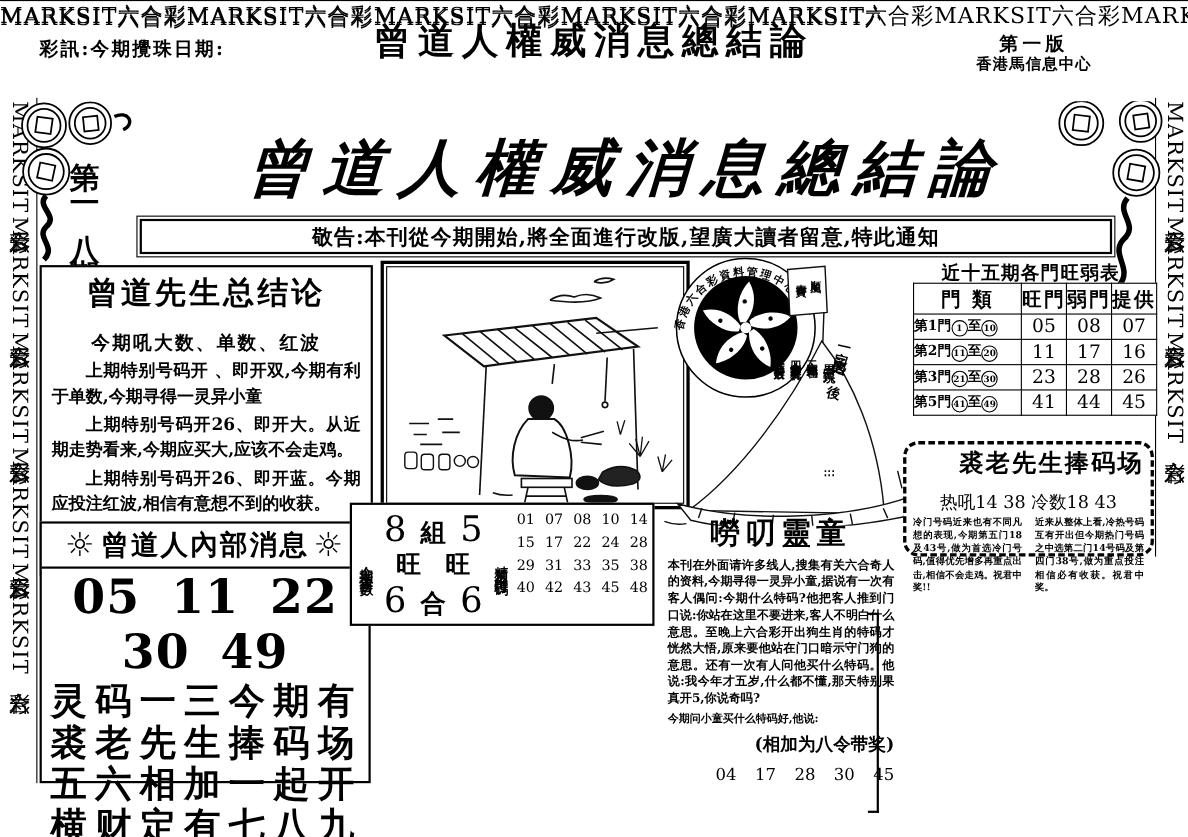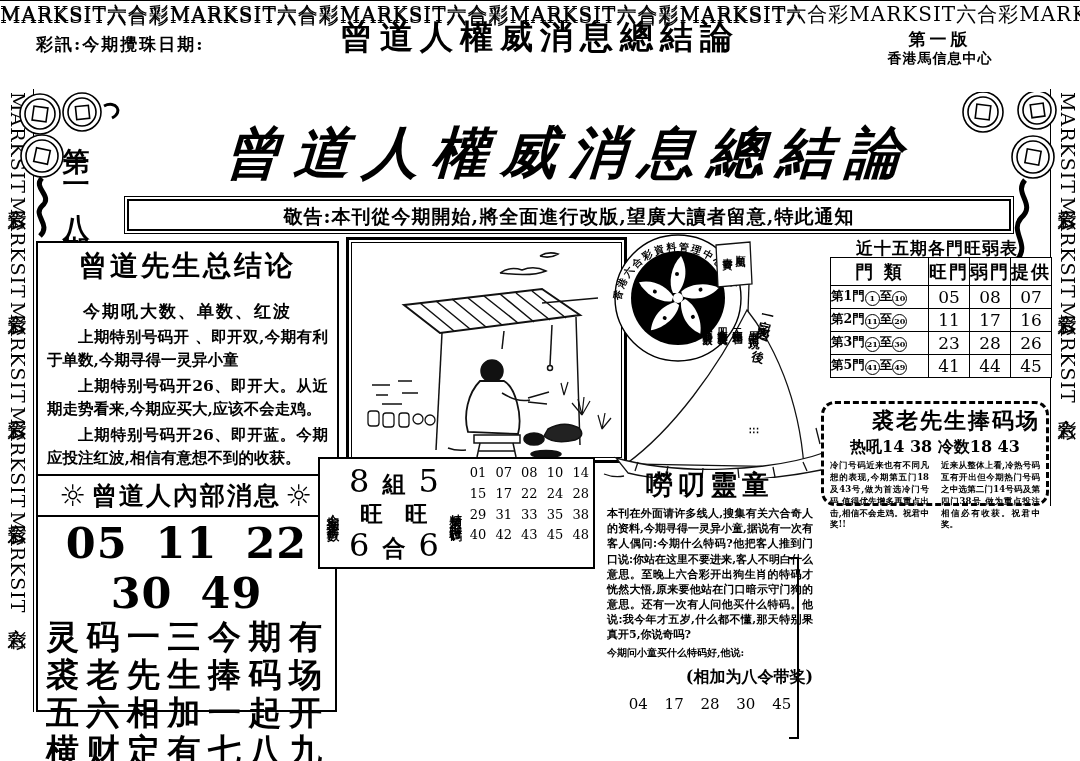--- a/index.html
+++ b/index.html
@@ -44,21 +44,21 @@
   #strength-table th,#strength-table td{border:1.5px solid #000;padding:0;}
   #strength-table th{font-size:18px;font-weight:700;height:27px;letter-spacing:2px;}
   .st-label{width:97px;font-size:12.5px;font-weight:700;white-space:nowrap;padding-left:2px;height:22px;}
   .st-num{width:40px;text-align:center;font-size:17px;}
   .circ{display:inline-block;width:13px;height:13px;border:1.2px solid #000;border-radius:50%;
         font-size:8px;line-height:12px;text-align:center;font-weight:700;vertical-align:-1px;}
   
   #qiu-box{left:821px;top:401px;width:228px;height:105px;border:3px dashed #000;border-radius:14px;
            box-sizing:border-box;padding:2px 6px;background:#fff;}
   .qb-title{text-align:right;font-weight:700;font-size:22px;letter-spacing:2px;}
-  .qb-stats{text-align:center;font-weight:700;font-size:16px;margin-top:1px;}
+  .qb-stats{text-align:center;font-weight:400;font-size:16px;margin-top:11px;}
   .qb-cols{display:flex;gap:12px;margin-top:2px;}
   .qb-col{flex:1;font-weight:700;font-size:8.5px;line-height:1.4;text-align:justify;overflow:hidden;}
   
   #inner-box{left:36px;top:474px;width:301px;height:238px;border:2px solid #000;box-sizing:border-box;background:#fff;}
   .ib-header{height:39px;border-bottom:2px solid #000;display:flex;align-items:center;justify-content:center;
              gap:4px;font-weight:700;font-size:25px;letter-spacing:2px;}
   .sun{font-size:30px;line-height:1;font-family:"DejaVu Sans",sans-serif;}
   .ib-numbers{font-weight:700;font-size:43px;text-align:center;word-spacing:12px;letter-spacing:1px;margin-top:1px;}
   .ib-line{font-weight:700;font-size:33px;letter-spacing:7.5px;padding-left:8px;line-height:38px;white-space:nowrap;}
   
@@ -71,21 +71,21 @@
   .lb-row.mid{justify-content:space-around;}
   .lb-digit{font-size:32px;line-height:1;}
   .lb-char{font-weight:700;font-size:23px;line-height:1;}
   .lb-grid{flex:1;font-size:13px;line-height:1.6;padding-left:6px;word-spacing:5px;white-space:nowrap;}
   
   #child-box{left:597px;top:467px;width:206px;height:256px;margin-left:10px;}
   .cb-title{text-align:center;font-weight:700;font-size:27px;letter-spacing:5px;}
   .cb-body{font-weight:700;font-size:11px;line-height:1.38;text-align:justify;margin-top:3px;}
   .cb-question{font-weight:700;font-size:10px;margin-top:3px;white-space:nowrap;}
   .cb-answer{font-weight:700;font-size:16px;text-align:right;margin-top:7px;white-space:nowrap;}
-  .cb-numbers{font-size:15px;text-align:center;word-spacing:12px;margin-top:7px;}
+  .cb-numbers{font-size:15px;text-align:right;word-spacing:12px;margin-top:7px;}
   #child-bracket{left:789px;top:557px;height:178px;width:8px;border-top:2px solid #000;
                  border-bottom:2px solid #000;border-right:2px solid #000;}
   
   .vcol{writing-mode:vertical-rl;text-orientation:upright;font-weight:700;white-space:nowrap;}
   #flag-col-r{left:733px;top:247px;font-size:10px;letter-spacing:2px;}
   #flag-col-l{left:720px;top:250px;font-size:10px;letter-spacing:2px;}
   #sail-phrase{left:756px;top:308px;font-size:12.5px;letter-spacing:3px;transform:rotate(13deg);}
   #sail-c1{left:745px;top:322px;font-size:11px;letter-spacing:2px;}
   #sail-c2{left:730px;top:320px;font-size:10px;letter-spacing:1px;}
   #sail-c3{left:715px;top:320px;font-size:10px;letter-spacing:1px;}

